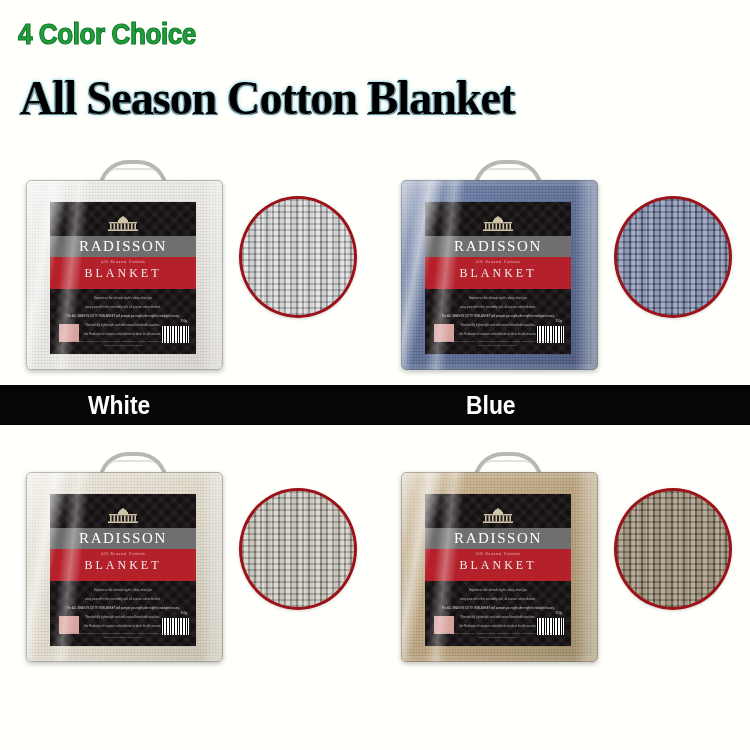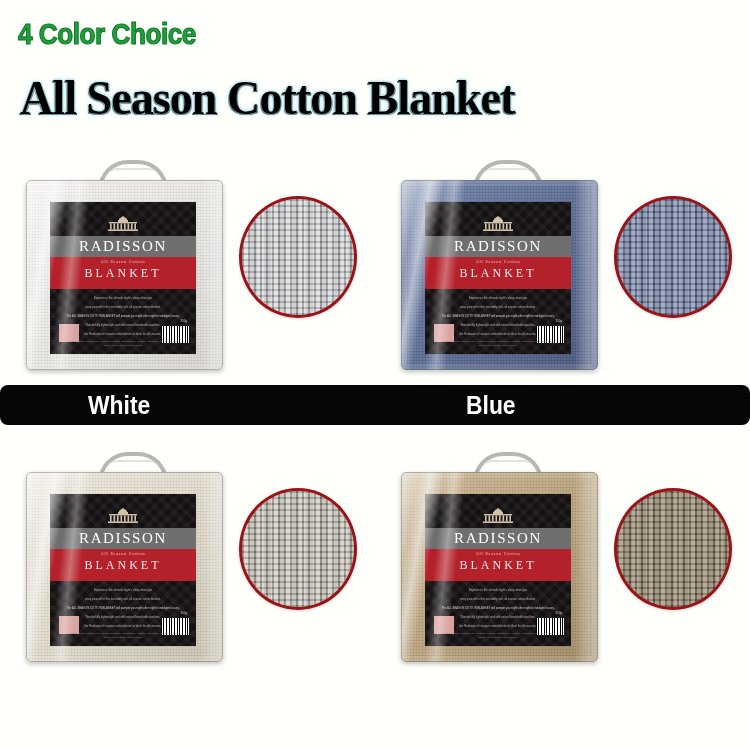--- a/index.html
+++ b/index.html
@@ -159,21 +159,21 @@
   .circ-tex{
     position:absolute;inset:-6px;
     background-image:
       repeating-linear-gradient(90deg, rgba(0,0,0,.22) 0 2px, rgba(255,255,255,.18) 2px 6px),
       repeating-linear-gradient(0deg, rgba(0,0,0,.20) 0 2px, rgba(255,255,255,.16) 2px 6px),
       repeating-linear-gradient(90deg, rgba(0,0,0,.10) 0 7px, rgba(255,255,255,.10) 7px 14px);
   }
 
   
   .namebar{
-    position:absolute;left:0;width:750px;background:#060606;border-radius:8px;
+    position:absolute;left:0;width:750px;background:#060606;
   }
   .namebar-1{top:385px;height:40px;}
   .namebar-2{top:692px;height:41px;}
   .namebar span{
     position:absolute;top:50%;transform:translateY(-50%) scaleX(0.88);
     transform-origin:left center;
     color:#fff;font-weight:bold;font-size:26px;
     font-family:"Liberation Sans", sans-serif;
     letter-spacing:0px;white-space:nowrap;
   }

